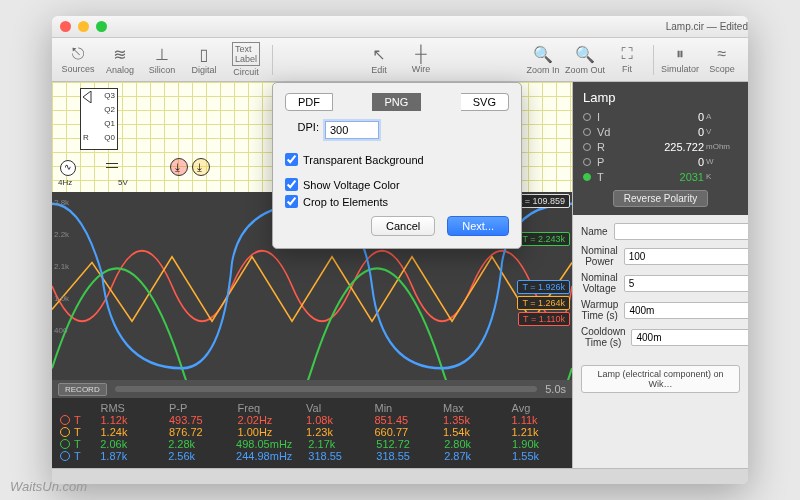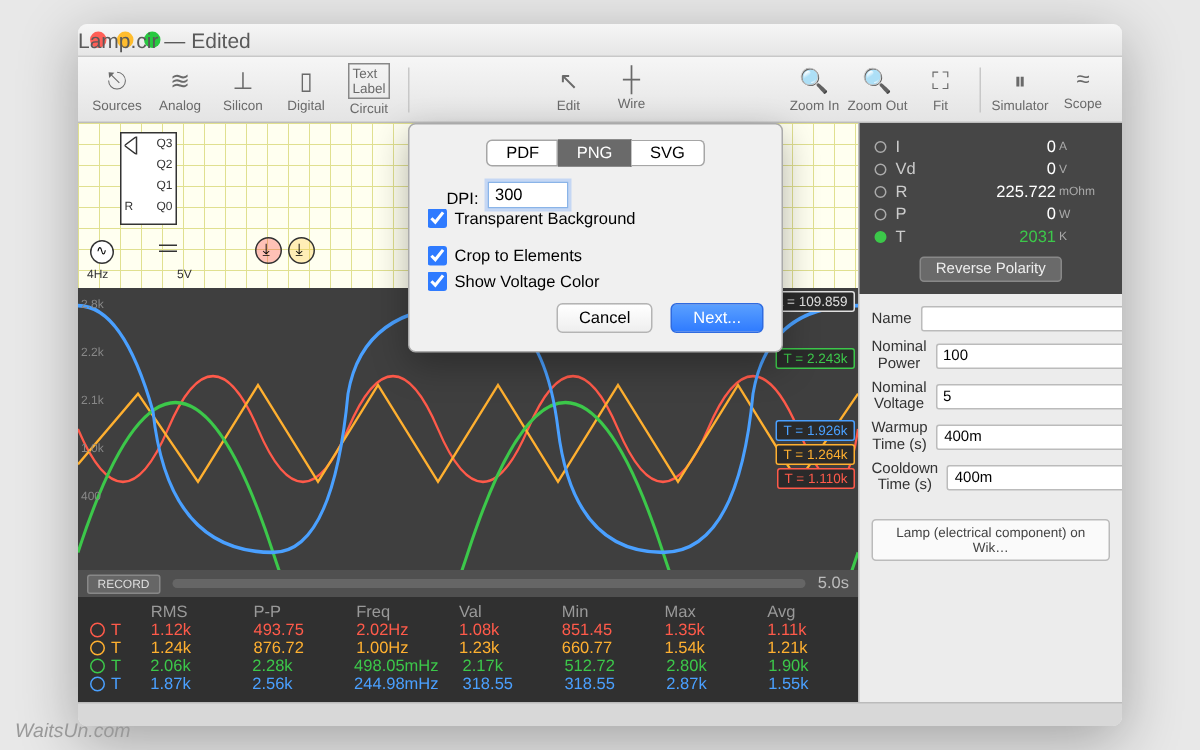--- a/index.html
+++ b/index.html
@@ -2,21 +2,21 @@
 <html><head>
 <meta charset="utf-8">
 <style>
 * { box-sizing: border-box; margin: 0; padding: 0; font-family: -apple-system, "Helvetica Neue", Arial, sans-serif; font-size: 11px; }
 body { background: #e8e8e8; width: 800px; height: 500px; overflow: hidden; position: relative; }
 .window { position: absolute; top: 16px; left: 52px; width: 696px; height: 468px; background: #ececec; border-radius: 6px; box-shadow: 0 10px 40px rgba(0,0,0,0.3); overflow: hidden; display: flex; flex-direction: column; }
 .titlebar { height: 22px; background: linear-gradient(#f6f6f6,#e6e6e6); border-bottom: 1px solid #c8c8c8; display: flex; align-items: center; padding: 0 8px; position: relative; }
 .traffic { display: flex; gap: 7px; }
 .tl { width: 11px; height: 11px; border-radius: 50%; }
 .tl.red { background: #ff5f57; } .tl.yel { background: #ffbd2e; } .tl.grn { background: #28c940; }
-.title { position: absolute; left: 0; right: 0; text-align: left; font-size: 14px; color: #5a5a5a; }
+.title { position: absolute; left: 0; right: 0; text-align: right; font-size: 10px; color: #5a5a5a; }
 .toolbar { height: 44px; background: linear-gradient(#f6f6f6,#e4e4e4); border-bottom: 1px solid #bdbdbd; display: flex; align-items: center; padding: 0 6px; gap: 2px; }
 .tbtn { display: flex; flex-direction: column; align-items: center; justify-content: center; width: 40px; height: 40px; color: #6a6a6a; }
 .tbtn .ic { font-size: 16px; }
 .tbtn .lb { font-size: 9px; margin-top: 1px; }
 .tsep { width: 1px; height: 30px; background: #c8c8c8; margin: 0 4px; }
 .tspace { flex: 1; }
 .content { flex: 1; display: flex; overflow: hidden; }
 .main { flex: 1; display: flex; flex-direction: column; background: #3a3a3a; overflow: hidden; }
 .schematic { height: 110px; background: #fffff0; position: relative; }
 .grid { position: absolute; inset: 0; background-image: linear-gradient(#e0e090 1px, transparent 1px), linear-gradient(90deg, #e0e090 1px, transparent 1px); background-size: 14px 14px; }
@@ -46,27 +46,27 @@
 .mval { flex: 1; text-align: right; }
 .munit { width: 34px; font-size: 8px; color: #aaa; padding-left: 2px; }
 .revbtn { display: block; margin: 6px auto 0; padding: 2px 10px; background: #6a6a6a; border: 1px solid #888; border-radius: 3px; color: #eee; font-size: 10px; }
 .insp-fields { padding: 8px; }
 .frow { display: flex; align-items: center; margin-bottom: 5px; }
 .flbl { width: 86px; text-align: center; font-size: 10px; color: #333; padding-right: 6px; }
 .finp { flex: 1; height: 17px; border: 1px solid #bbb; border-radius: 2px; padding: 0 4px; font-size: 10px; background: #fff; }
 .wikibtn { margin: 4px 8px; padding: 3px; border: 1px solid #bbb; border-radius: 3px; background: #fafafa; font-size: 9px; color: #444; text-align: center; }
 .footer { height: 16px; background: #d8d8d8; border-top: 1px solid #bbb; }
 .dialog { position: absolute; top: 82px; left: 272px; width: 250px; background: #f0f0f0; border: 1px solid #aaa; border-radius: 5px; box-shadow: 0 8px 24px rgba(0,0,0,0.3); padding: 10px 12px 12px; }
-.seg { display: flex; justify-content: center; margin-bottom: 10px; }
+.seg { display: flex; justify-content: space-between; margin-bottom: 10px; }
 .segbtn { padding: 2px 12px; border: 1px solid #a6a6a6; background: #fff; font-size: 11px; }
 .segbtn.first { border-radius: 4px 0 0 4px; }
 .segbtn.last { border-radius: 0 4px 4px 0; border-left: none; }
 .segbtn.mid { border-left: none; }
 .segbtn.active { background: #6a6a6a; color: #fff; border-color: #6a6a6a; }
-.drow { display: flex; align-items: flex-end; margin-bottom: 0; }
+.drow { display: flex; align-items: flex-start; margin-bottom: 14px; }
 .dlbl { width: 34px; text-align: right; font-size: 11px; margin-right: 6px; }
 .dinp { width: 54px; height: 18px; border: 1px solid #8ab4e8; background: #fff; padding: 0 4px; font-size: 11px; box-shadow: 0 0 0 2px rgba(100,160,255,0.3); }
 .chk { display: flex; align-items: center; font-size: 11px; margin-bottom: 4px; }
 .chk input { margin-right: 5px; accent-color: #2f7bff; }
 .dsp { height: 8px; }
 .dbtns { display: flex; justify-content: flex-end; gap: 12px; margin-top: 8px; }
 .btn { padding: 3px 14px; border-radius: 4px; font-size: 11px; border: 1px solid #b4b4b4; background: linear-gradient(#fff,#eee); }
 .btn.primary { background: linear-gradient(#5aa0ff,#2f7bff); color: #fff; border-color: #2f6be0; }
 .watermark { position: absolute; bottom: 6px; left: 10px; font-size: 13px; color: #999; font-style: italic; }
 </style>
@@ -257,20 +257,21 @@
               <div class="tcell" style="color:#4aa0ff">318.55</div>
               <div class="tcell" style="color:#4aa0ff">2.87k</div>
               <div class="tcell" style="color:#4aa0ff">1.55k</div>
             </div>
           </div>
       </div>
     </div>
 
     <div class="inspector">
       <div class="insp-top">
+        <div class="insp-title">Lamp</div>
         <div id="measrows">
             <div class="mrow">
               <span class="mdot" style=""></span>
               <span class="mlbl">I</span>
               <span class="mval" style="color:#fff">0</span>
               <span class="munit">A</span>
             </div>
             <div class="mrow">
               <span class="mdot" style=""></span>
               <span class="mlbl">Vd</span>
@@ -337,25 +338,25 @@
       <span class="dlbl">DPI:</span>
       <input class="dinp" value="300" style="">
     </div>
   <label class="chk">
       <input type="checkbox" checked="" style="">
       <span>Transparent Background</span>
     </label>
   <div class="dsp"></div>
   <label class="chk">
       <input type="checkbox" checked="" style="">
-      <span>Crop to Elements</span>
+      <span>Show Voltage Color</span>
     </label>
   <label class="chk">
       <input type="checkbox" checked="" style="">
-      <span>Show Voltage Color</span>
+      <span>Crop to Elements</span>
     </label>
   <div class="dbtns">
     <button class="btn">Cancel</button>
     <button class="btn primary">Next...</button>
   </div>
 </div>
 
 <div class="watermark">WaitsUn.com</div>
 
 </body></html>

